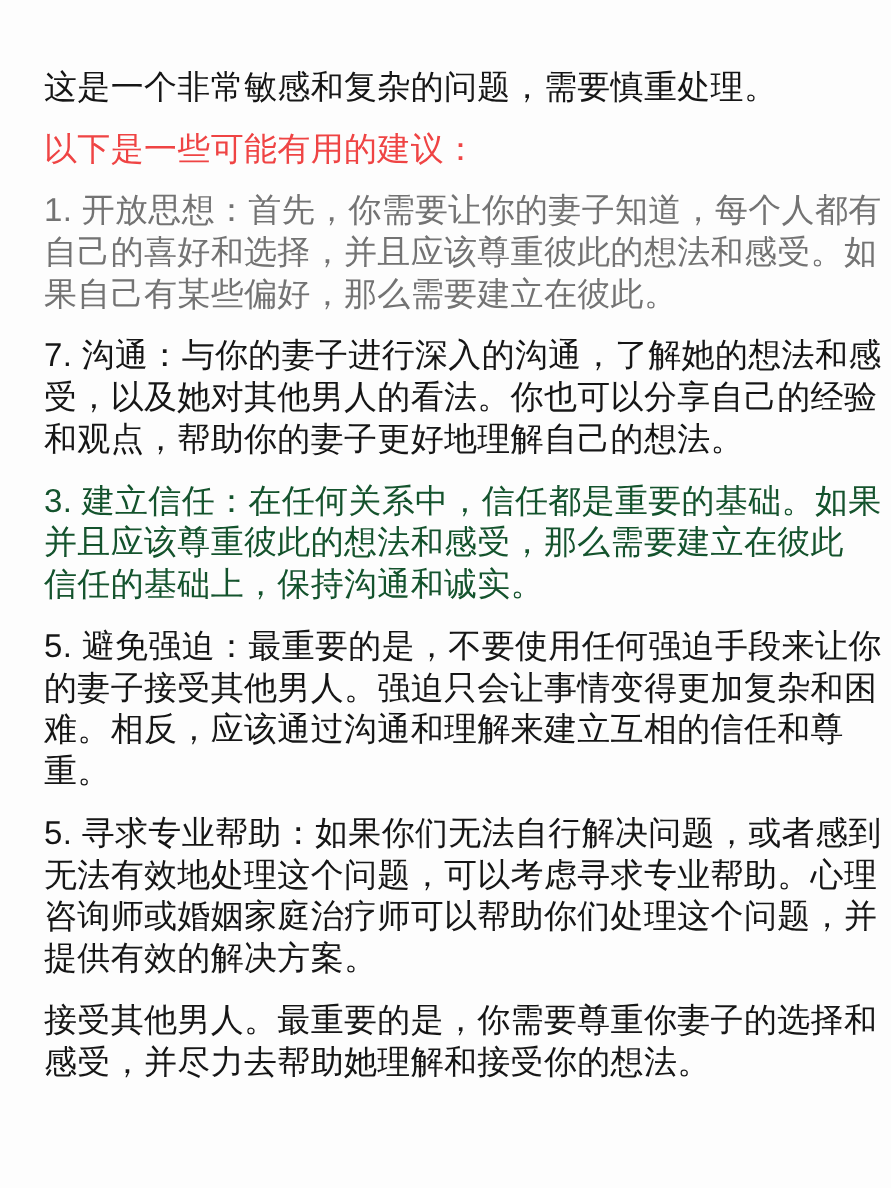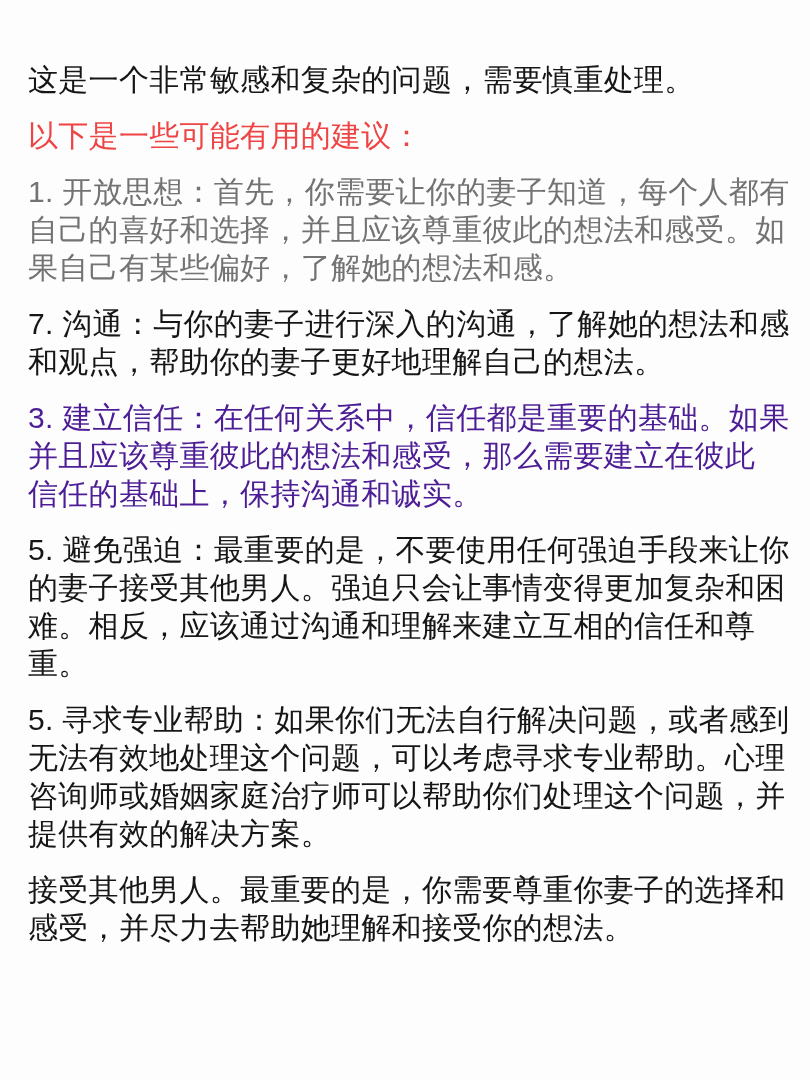--- a/index.html
+++ b/index.html
@@ -10,21 +10,21 @@
   body {
     width: 810px;
     height: 1080px;
     overflow: hidden;
     font-family: "Liberation Sans", sans-serif;
   }
   .page {
     box-sizing: border-box;
     width: 810px;
     height: 1080px;
-    padding: 61px 40px 0 28px;
+    padding: 61px 40px 0 40px;
   }
   .para {
     margin: 0 0 18px 0;
     padding: 0;
     font-size: 30px;
     line-height: 38px;
     color: #161616;
     letter-spacing: 0.3px;
   }
   .line {
@@ -41,29 +41,30 @@
     <span class="line">这是一个非常敏感和复杂的问题，需要慎重处理。</span>
   </p>
 
   <p class="para" style="color: #ef4444;">
     <span class="line">以下是一些可能有用的建议：</span>
   </p>
 
   <p class="para" style="color: #737373;">
     <span class="line">1. 开放思想：首先，你需要让你的妻子知道，每个人都有</span>
     <span class="line">自己的喜好和选择，并且应该尊重彼此的想法和感受。如</span>
-    <span class="line">果自己有某些偏好，了解她的想法和感。</span>
+    <span class="line">果自己有某些偏好，那么需要建立在彼此。</span>
   </p>
 
   <p class="para" style="color: rgb(22, 22, 22);">
     <span class="line">7. 沟通：与你的妻子进行深入的沟通，了解她的想法和感</span>
+    <span class="line">受，以及她对其他男人的看法。你也可以分享自己的经验</span>
     <span class="line">和观点，帮助你的妻子更好地理解自己的想法。</span>
   </p>
 
-  <p class="para" style="color: #4c1d95;">
+  <p class="para" style="color: #14532d;">
     <span class="line">3. 建立信任：在任何关系中，信任都是重要的基础。如果</span>
     <span class="line">并且应该尊重彼此的想法和感受，那么需要建立在彼此</span>
     <span class="line">信任的基础上，保持沟通和诚实。</span>
   </p>
 
   <p class="para" style="color: rgb(22, 22, 22);">
     <span class="line">5. 避免强迫：最重要的是，不要使用任何强迫手段来让你</span>
     <span class="line">的妻子接受其他男人。强迫只会让事情变得更加复杂和困</span>
     <span class="line">难。相反，应该通过沟通和理解来建立互相的信任和尊</span>
     <span class="line">重。</span>

